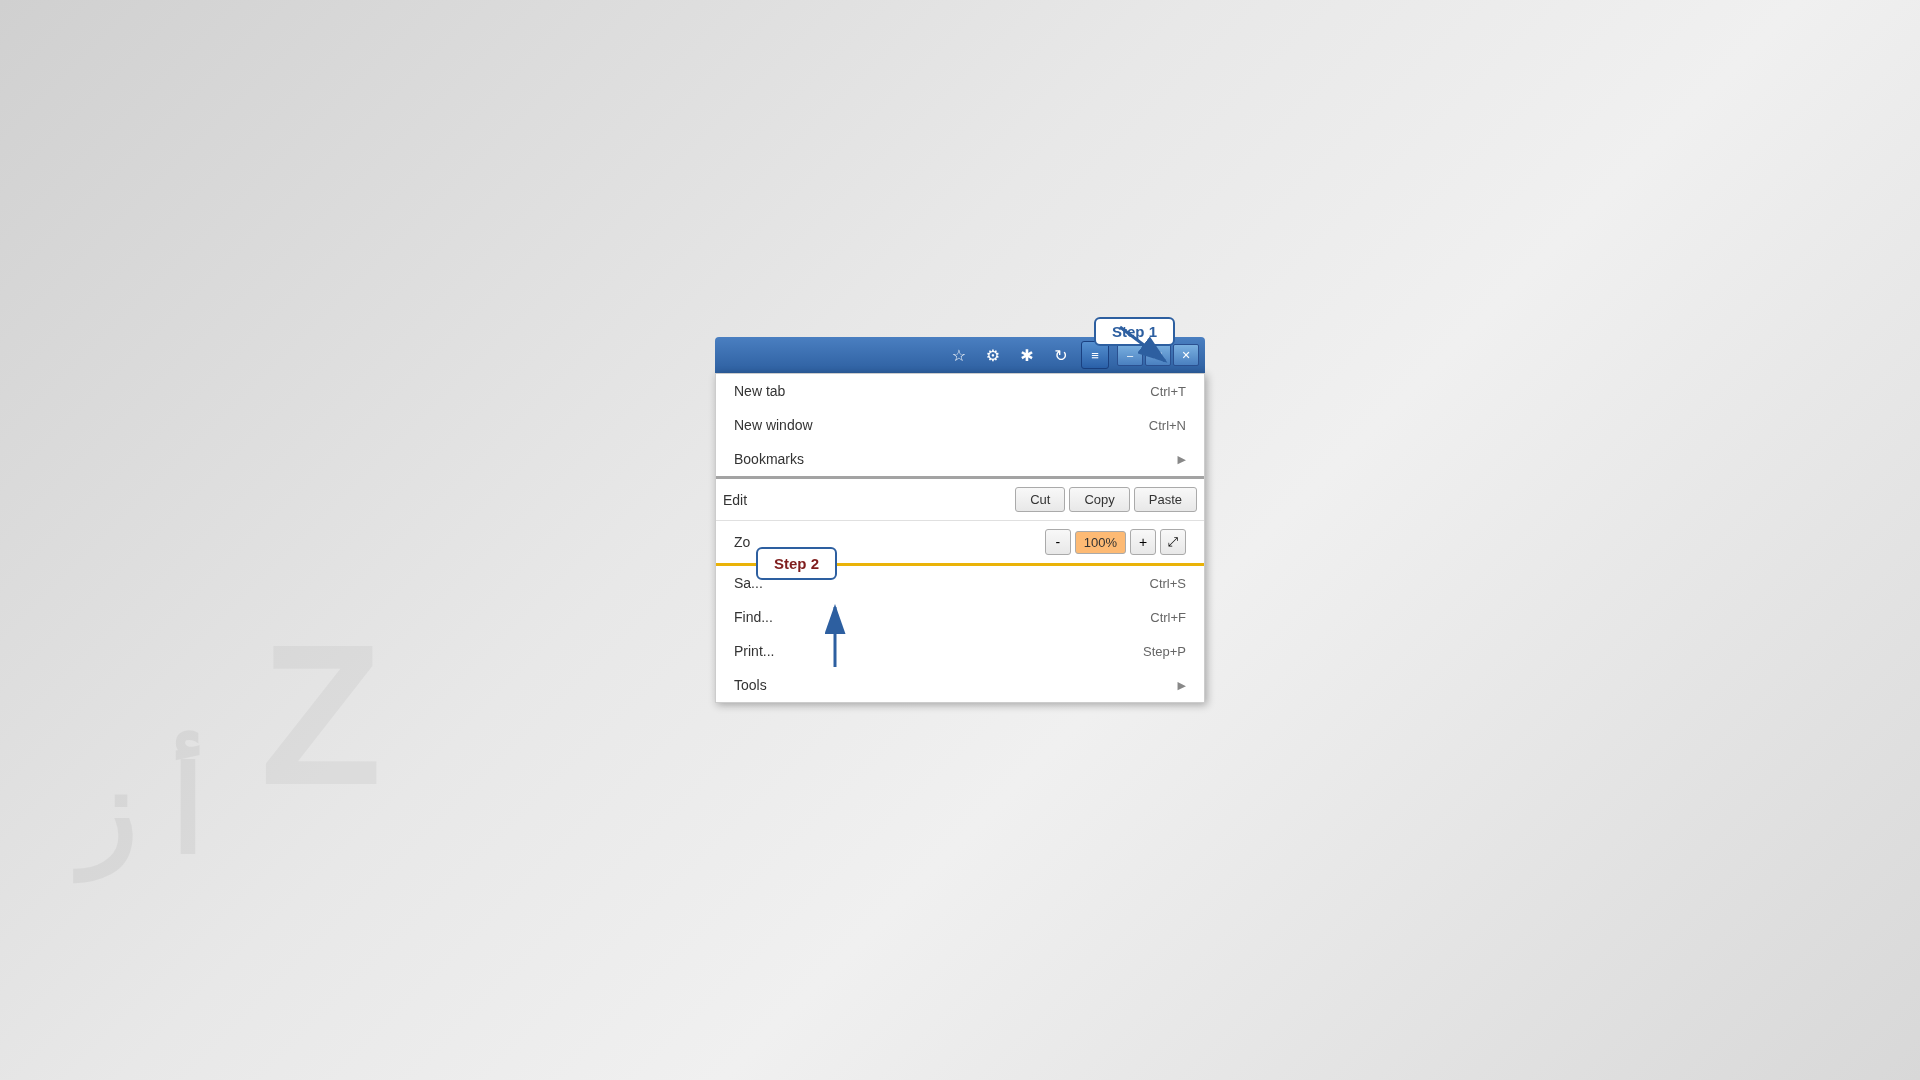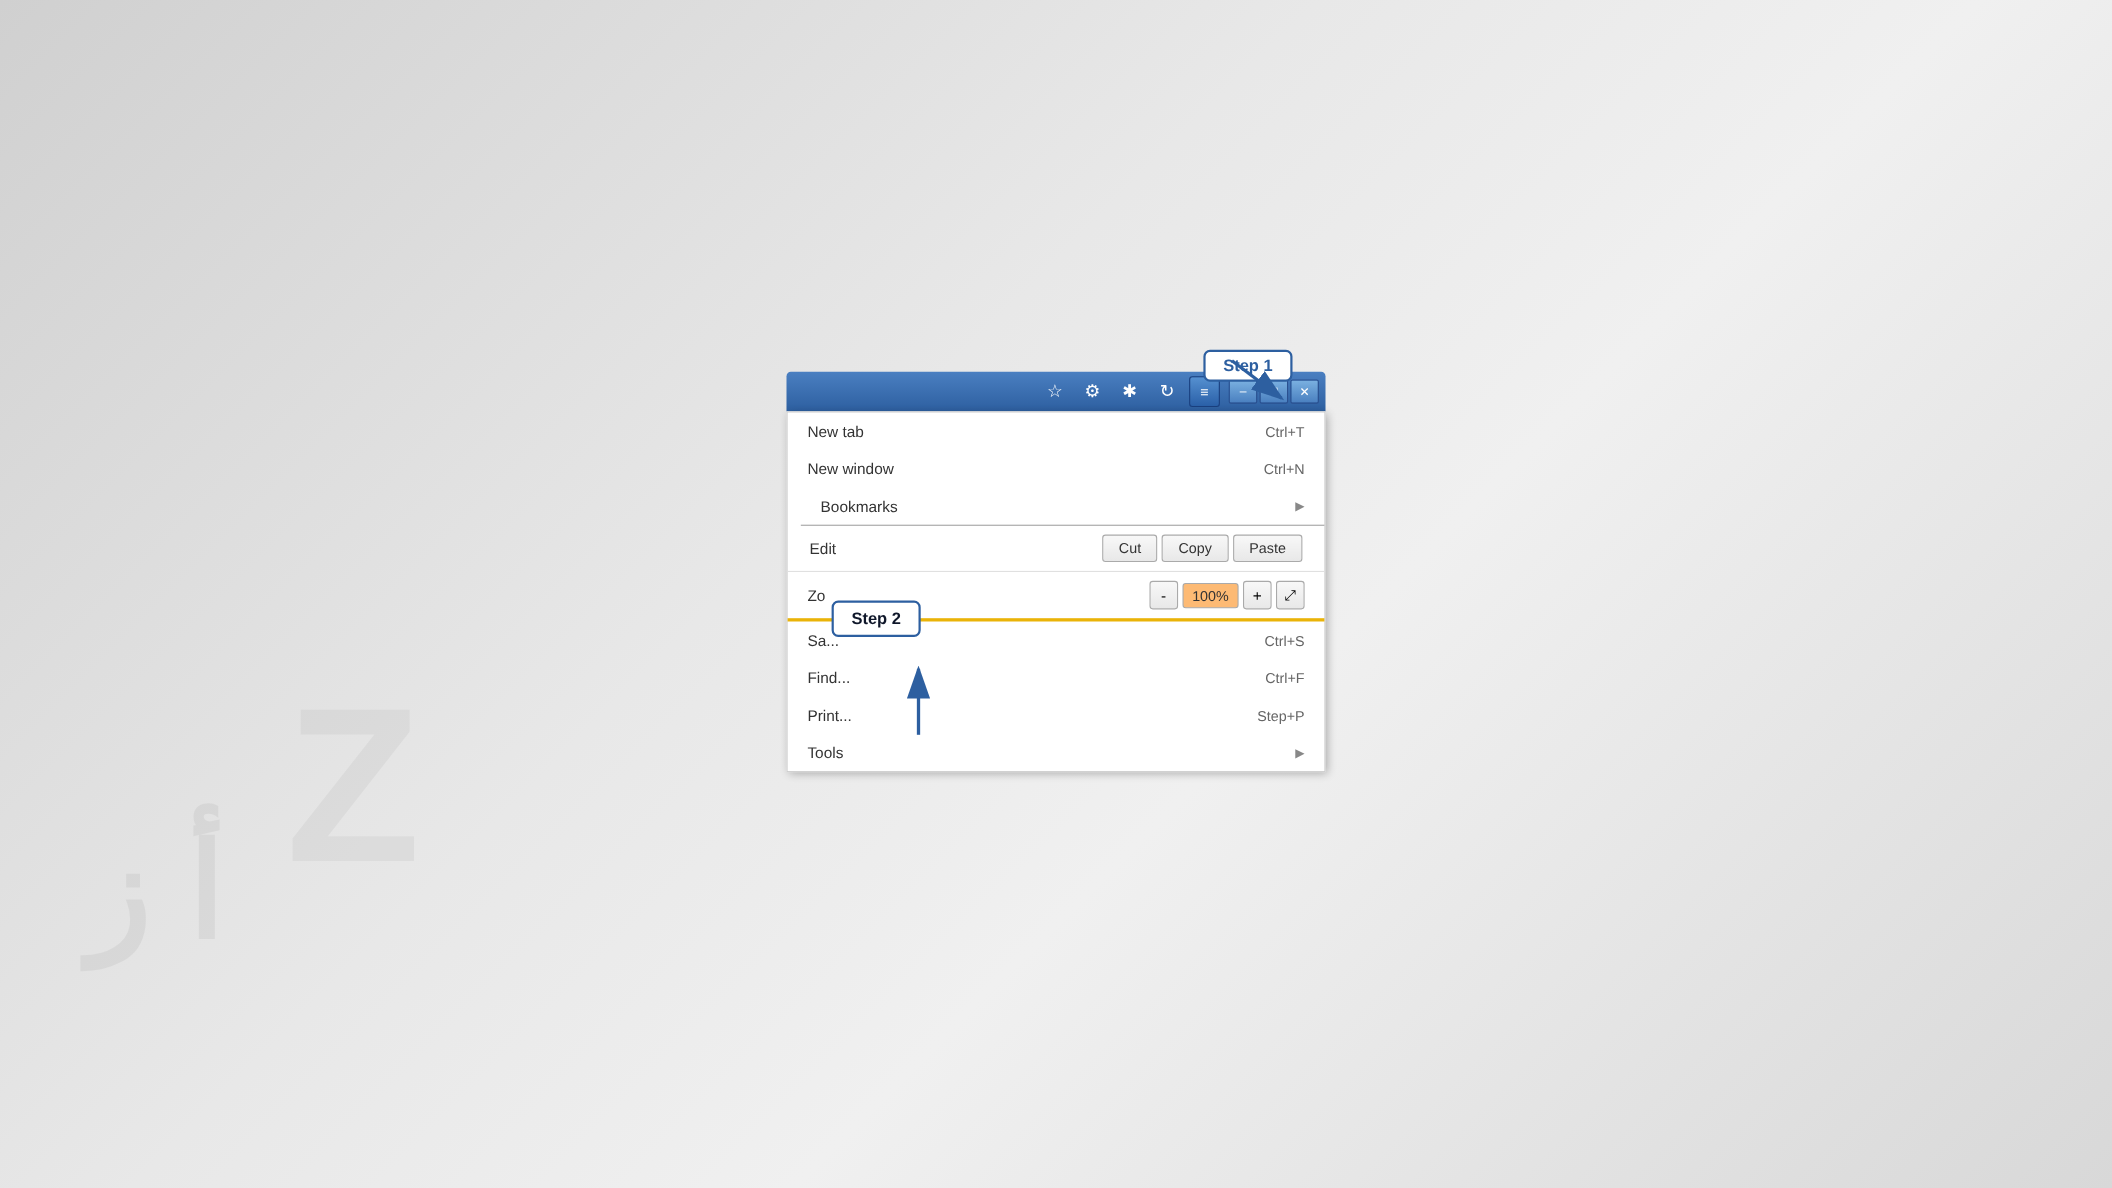--- a/index.html
+++ b/index.html
@@ -155,22 +155,21 @@
       align-items: center;
       justify-content: space-between;
       padding: 9px 18px;
       font-size: 14px;
       color: #333;
       cursor: pointer;
       border-bottom: none;
     }
 
     .menu-item.has-separator {
-      border-bottom: 1px solid #a3a3a3;
-      margin-left: 12px;
+      border-bottom: 3px solid #a3a3a3;
     }
 
     .menu-item-label {
       font-size: 14px;
       color: #333;
     }
 
     .menu-item-shortcut {
       font-size: 13px;
       color: #666;
@@ -179,21 +178,21 @@
     .menu-item-arrow {
       font-size: 11px;
       color: #888;
     }
 
     
     .edit-row {
       display: flex;
       align-items: center;
       justify-content: space-between;
-      padding: 8px 20px;
+      padding: 8px 7px;
       border-bottom: 1px solid #e0e0e0;
       position: relative;
     }
 
     .edit-label {
       font-size: 14px;
       color: #333;
       min-width: 40px;
     }
 
@@ -274,21 +273,21 @@
     .step2-badge {
       position: absolute;
       left: -100px;
       bottom: -10px;
       background: white;
       border: 2px solid #2d5fa0;
       border-radius: 6px;
       padding: 6px 16px;
       font-size: 15px;
       font-weight: bold;
-      color: #0f172a;
+      color: #7f1d1d;
       z-index: 30;
       white-space: nowrap;
     }
 
     
     .arrows-svg {
       position: absolute;
       top: 0;
       left: 0;
       pointer-events: none;

